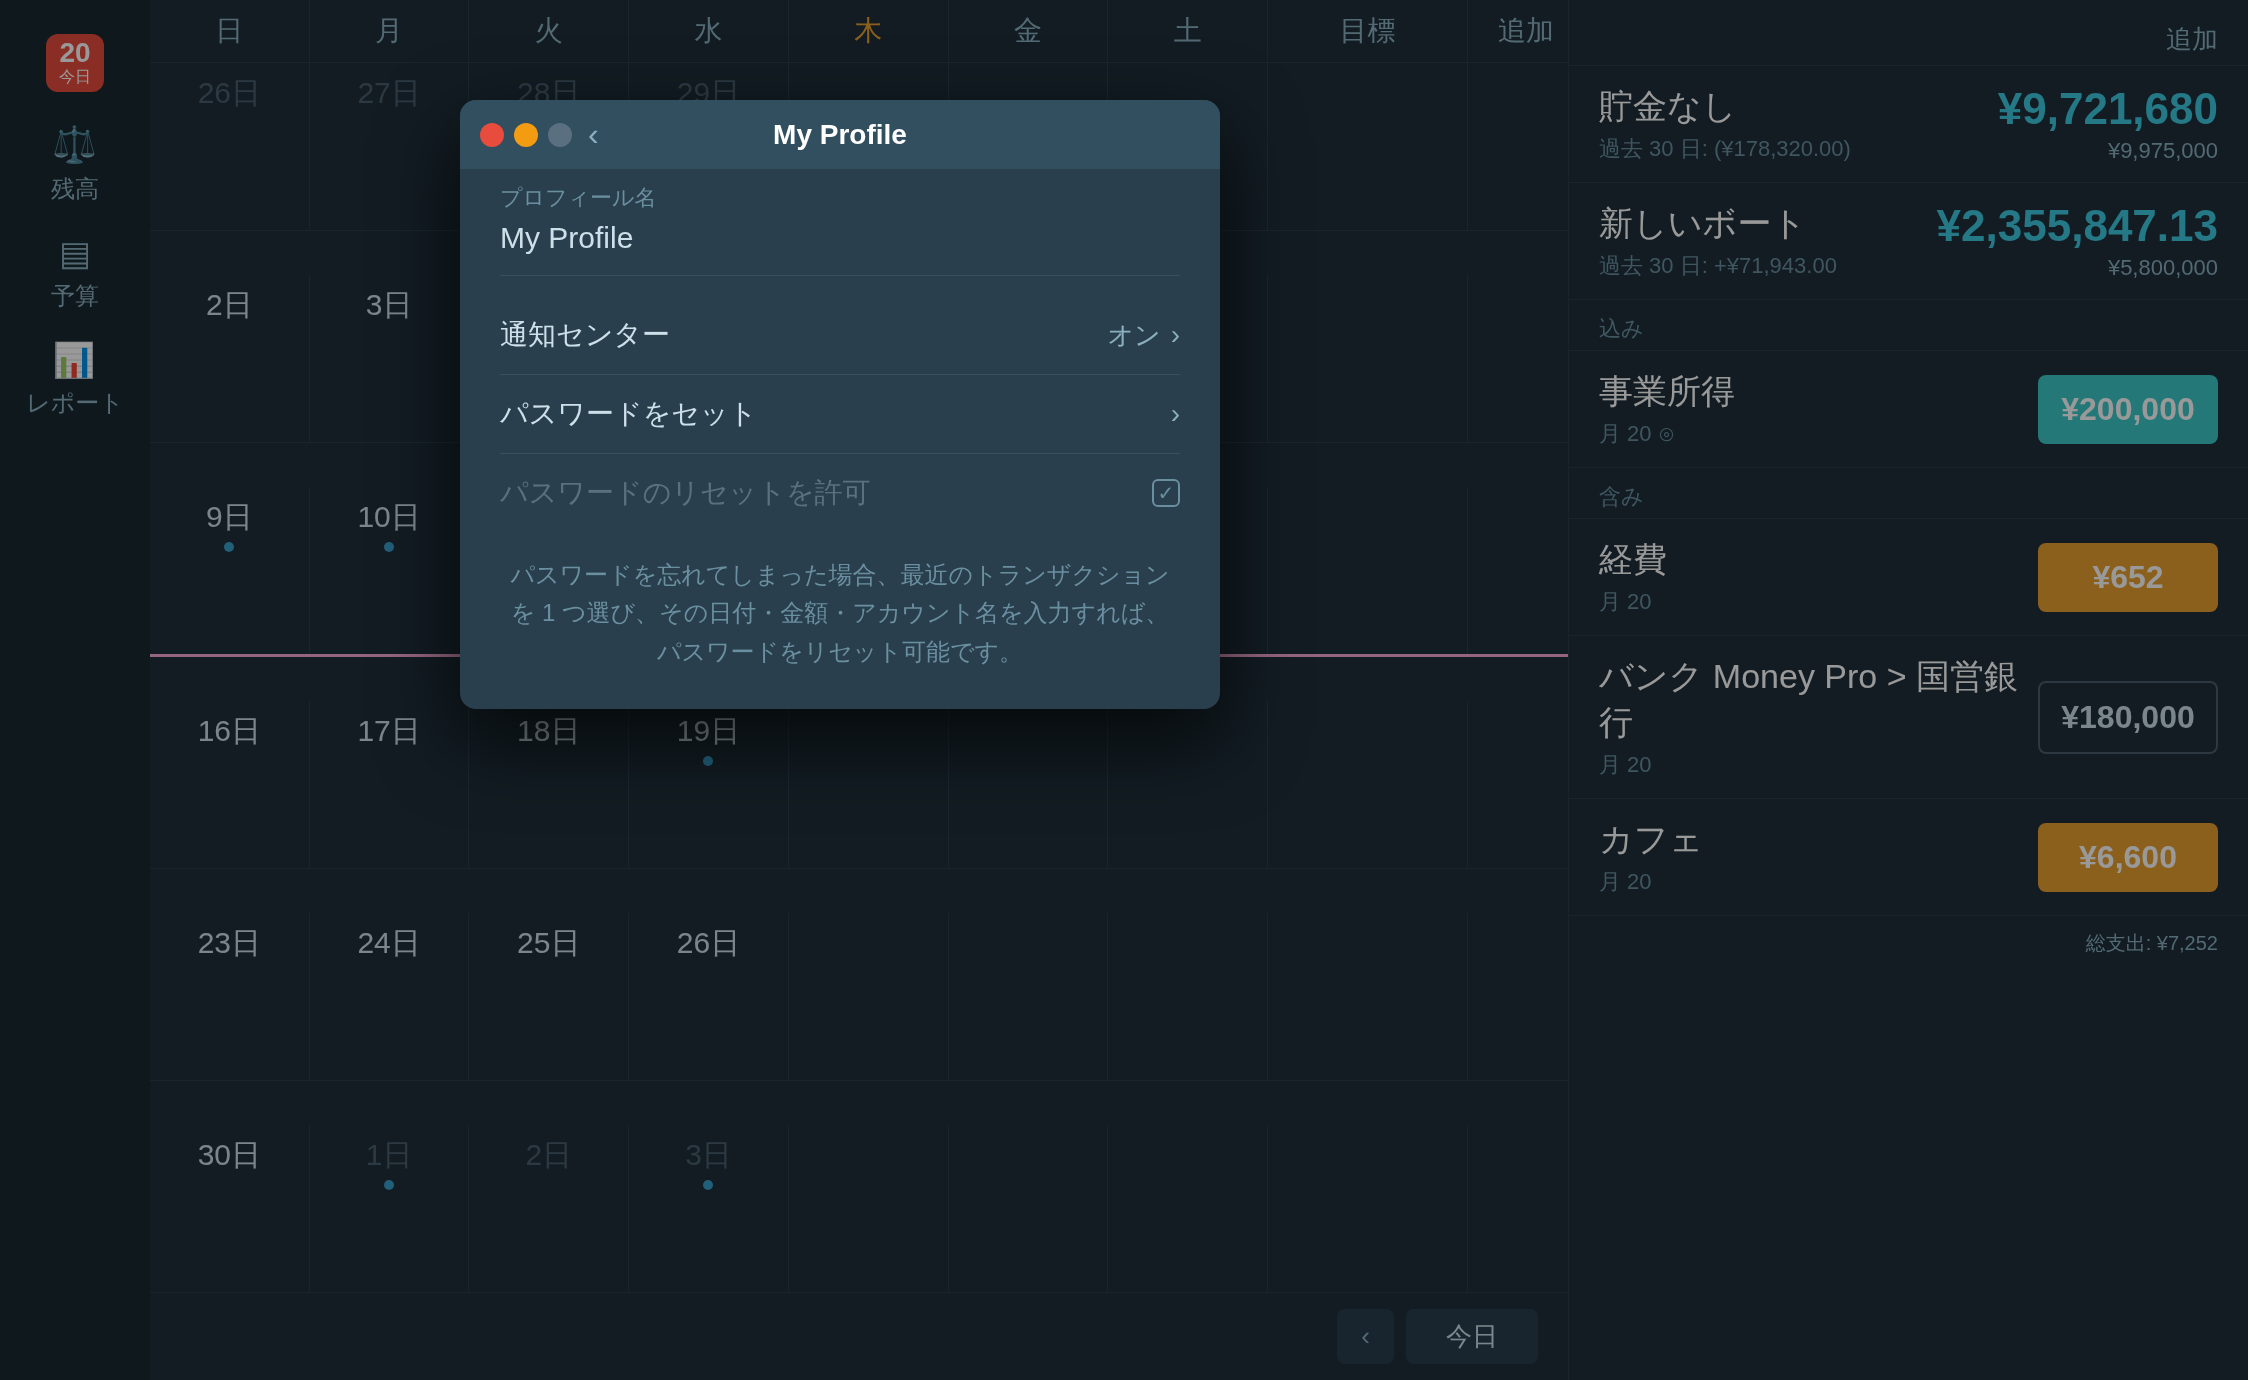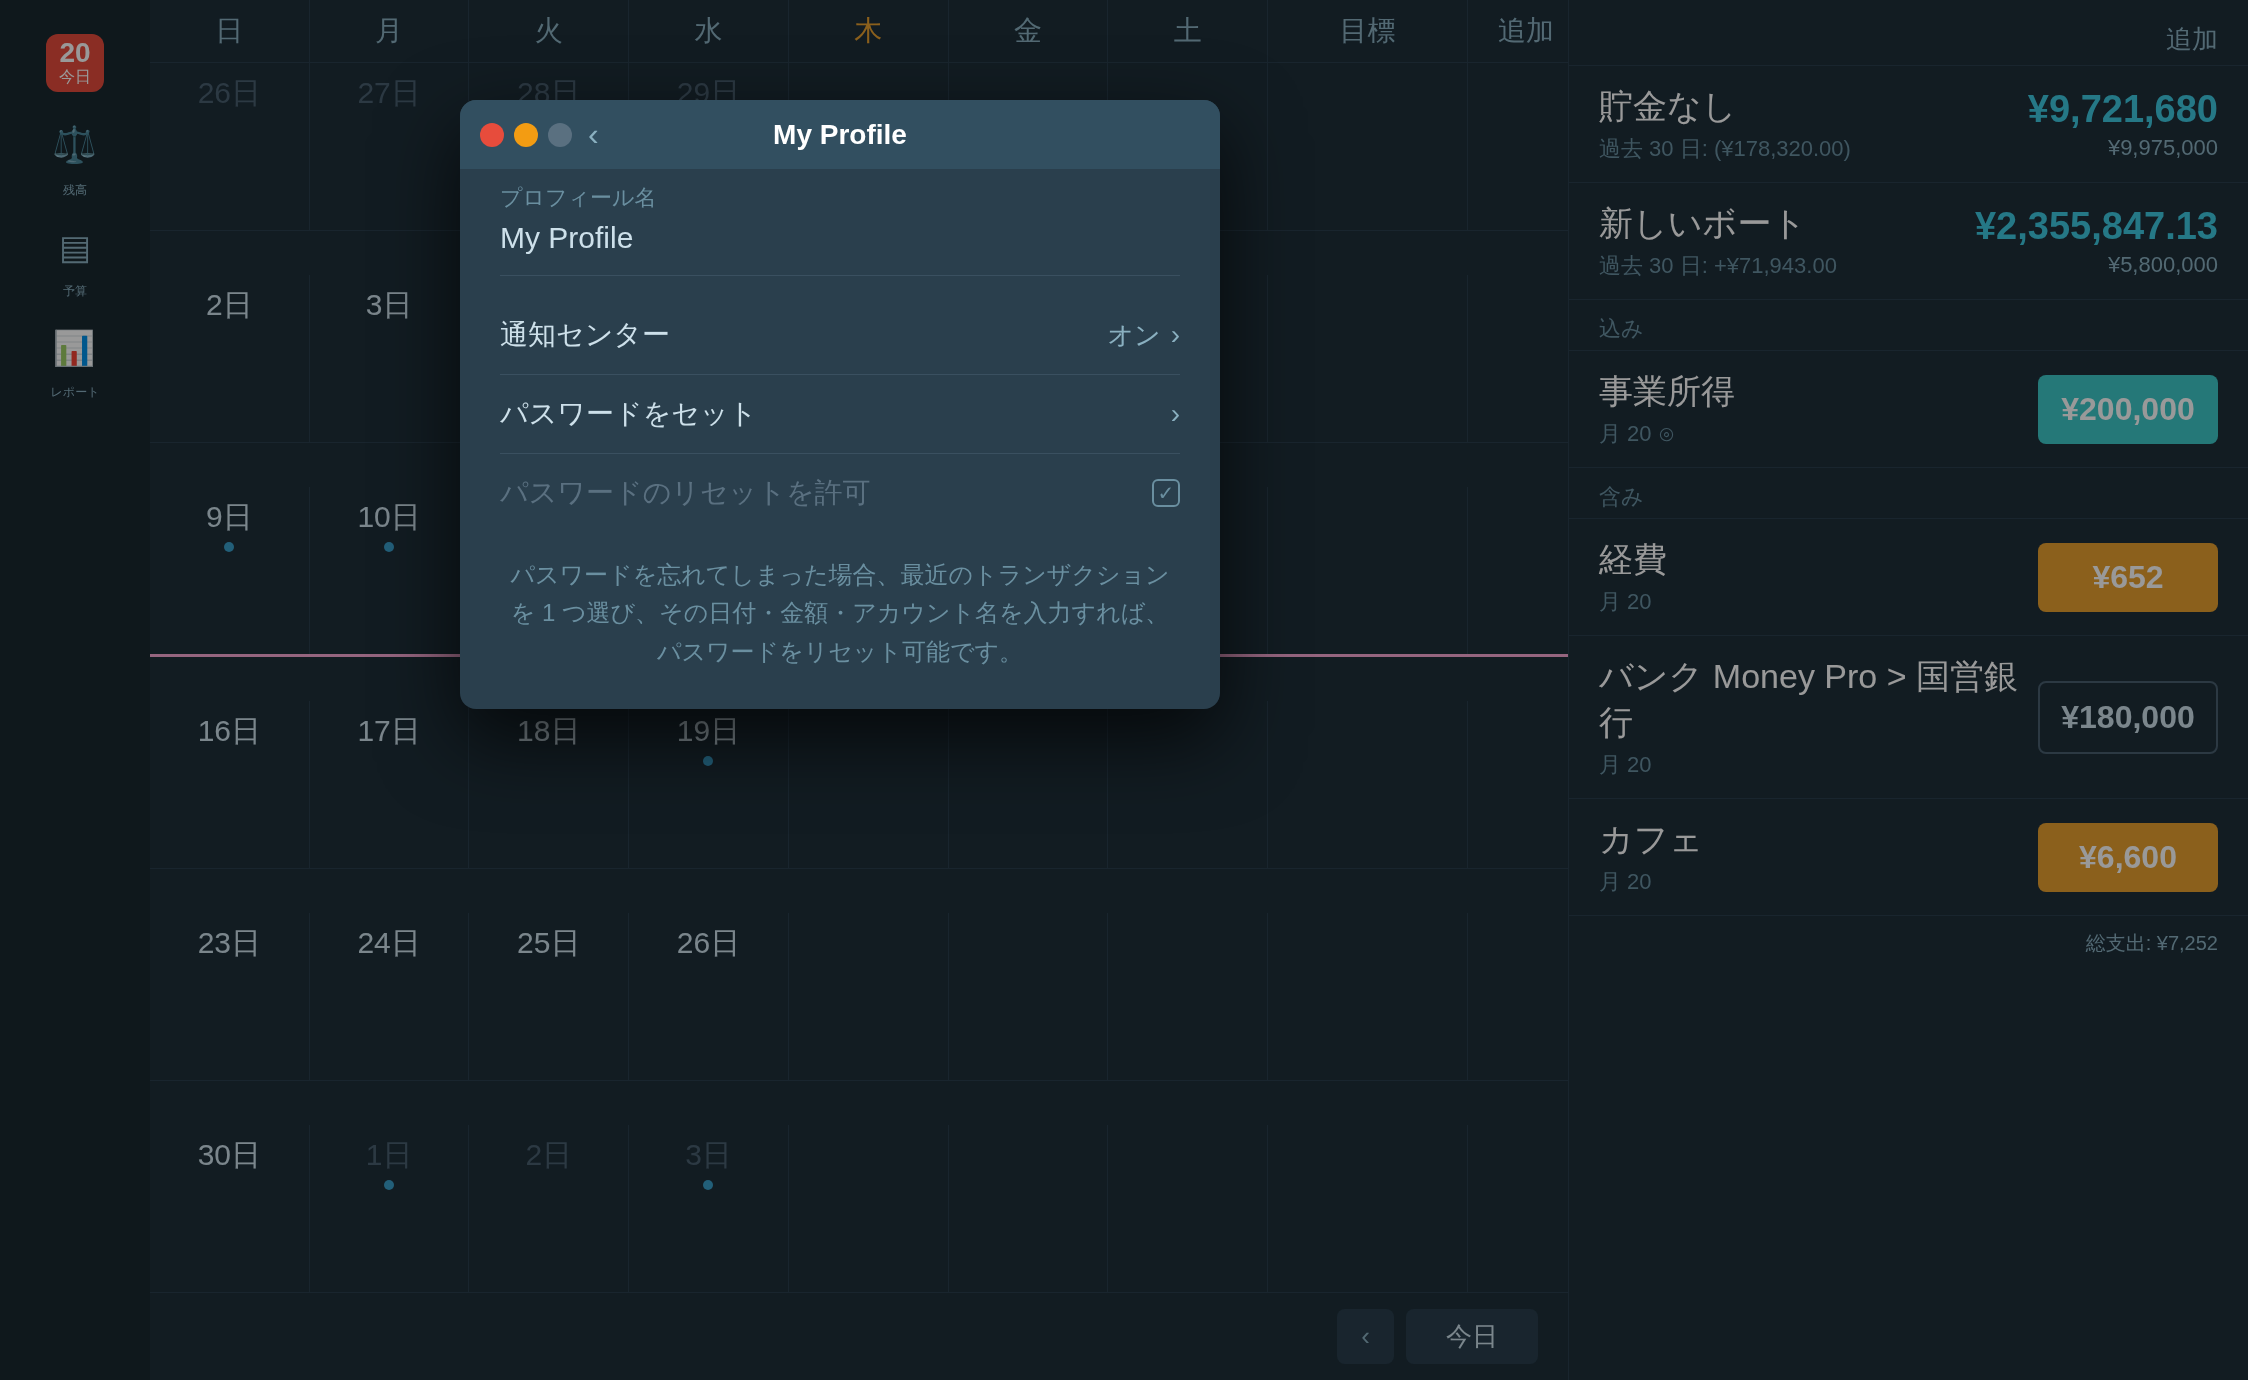--- a/index.html
+++ b/index.html
@@ -43,22 +43,22 @@
       color: #8ab0c0;
       cursor: pointer;
       font-size: 22px;
     }
 
     .sidebar-item.active {
       color: #ffffff;
     }
 
     .sidebar-item-label {
-      font-size: 12px;
-      margin-top: 16px;
+      font-size: 24px;
+      margin-top: 7px;
       color: #8ab0c0;
     }
 
     .sidebar-today {
       background: #e74c3c;
       color: white;
       width: 58px;
       height: 58px;
       border-radius: 12px;
       display: flex;
@@ -192,21 +192,21 @@
     .transaction-sub {
       font-size: 22px;
       color: #6a8fa0;
     }
 
     .transaction-right {
       text-align: right;
     }
 
     .transaction-amount {
-      font-size: 38px;
+      font-size: 44px;
       font-weight: bold;
       margin-bottom: 4px;
     }
 
     .amount-cyan { color: #3ec8e0; }
 
     .transaction-target {
       font-size: 22px;
       color: #8ab0c0;
     }

